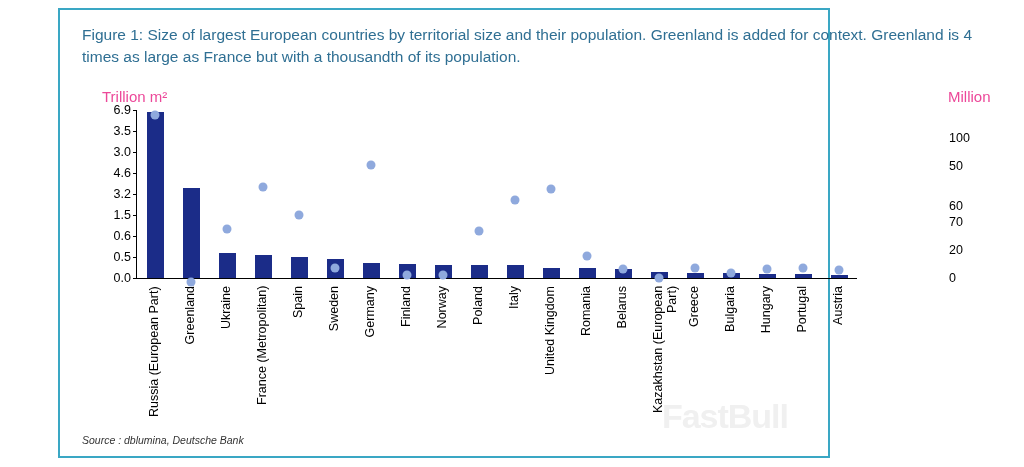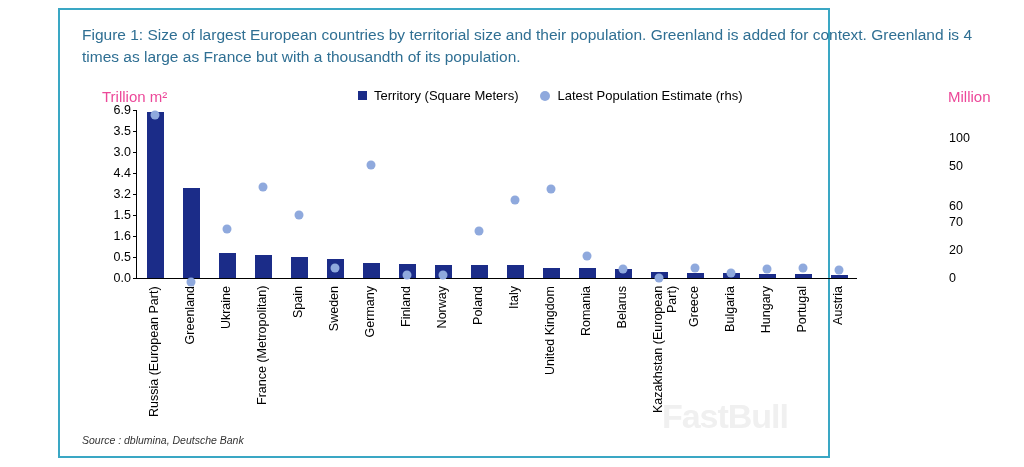--- a/index.html
+++ b/index.html
@@ -160,43 +160,33 @@
 
 <div id="figure">
 
   <div id="caption">Figure 1: Size of largest European countries by territorial size and their population. Greenland is added for context. Greenland is 4 times as large as France but with a thousandth of its population.</div>
 
   <div id="chart">
 
     <div class="axis-title" id="ylabel-left">Trillion m²</div>
     <div class="axis-title" id="ylabel-right">Million</div>
 
-    <div id="legend">
-      <div class="leg-item">
-        <span class="leg-sq"></span>
-        <span>Territory (Square Meters)</span>
-      </div>
-      <div class="leg-item">
-        <span class="leg-dot"></span>
-        <span>Latest Population Estimate (rhs)</span>
-      </div>
-    </div>
 
     <div id="plot">
         <div class="ytick" style="top: 168px;">0.0</div>
         <div class="tickmark" style="top: 168px;"></div>
         <div class="ytick" style="top: 147px;">0.5</div>
         <div class="tickmark" style="top: 147px;"></div>
-        <div class="ytick" style="top: 126px;">1.6</div>
+        <div class="ytick" style="top: 126px;">0.6</div>
         <div class="tickmark" style="top: 126px;"></div>
         <div class="ytick" style="top: 105px;">1.5</div>
         <div class="tickmark" style="top: 105px;"></div>
         <div class="ytick" style="top: 84px;">3.2</div>
         <div class="tickmark" style="top: 84px;"></div>
-        <div class="ytick" style="top: 63px;">4.4</div>
+        <div class="ytick" style="top: 63px;">4.6</div>
         <div class="tickmark" style="top: 63px;"></div>
         <div class="ytick" style="top: 42px;">3.0</div>
         <div class="tickmark" style="top: 42px;"></div>
         <div class="ytick" style="top: 21px;">3.5</div>
         <div class="tickmark" style="top: 21px;"></div>
         <div class="ytick" style="top: 0px;">6.9</div>
         <div class="tickmark" style="top: 0px;"></div>
         <div class="ytick-r" style="top: 168px;">0</div>
         <div class="ytick-r" style="top: 140px;">20</div>
         <div class="ytick-r" style="top: 112px;">70</div>

